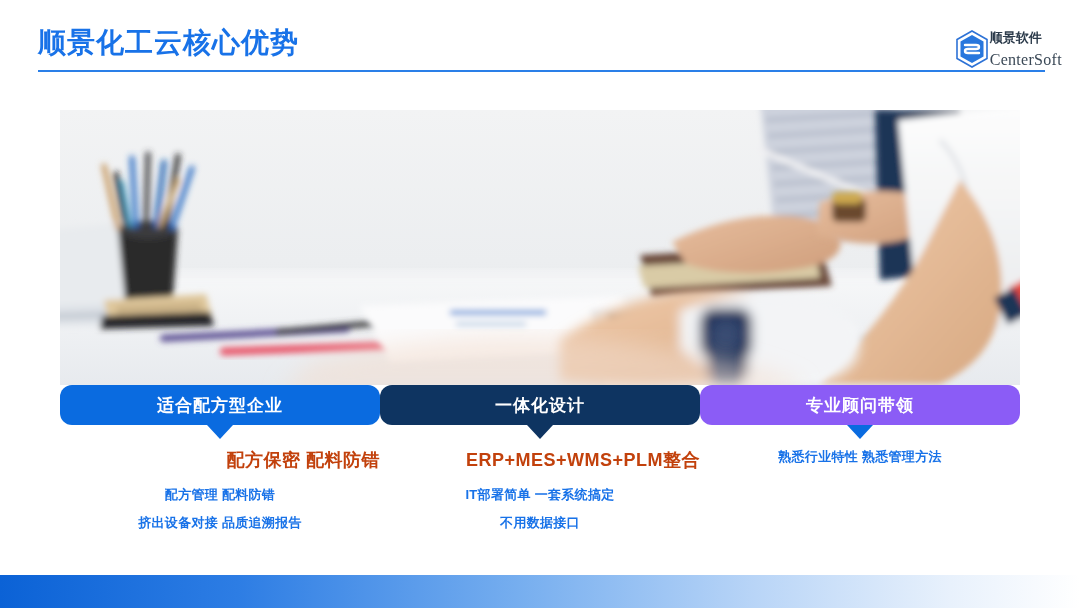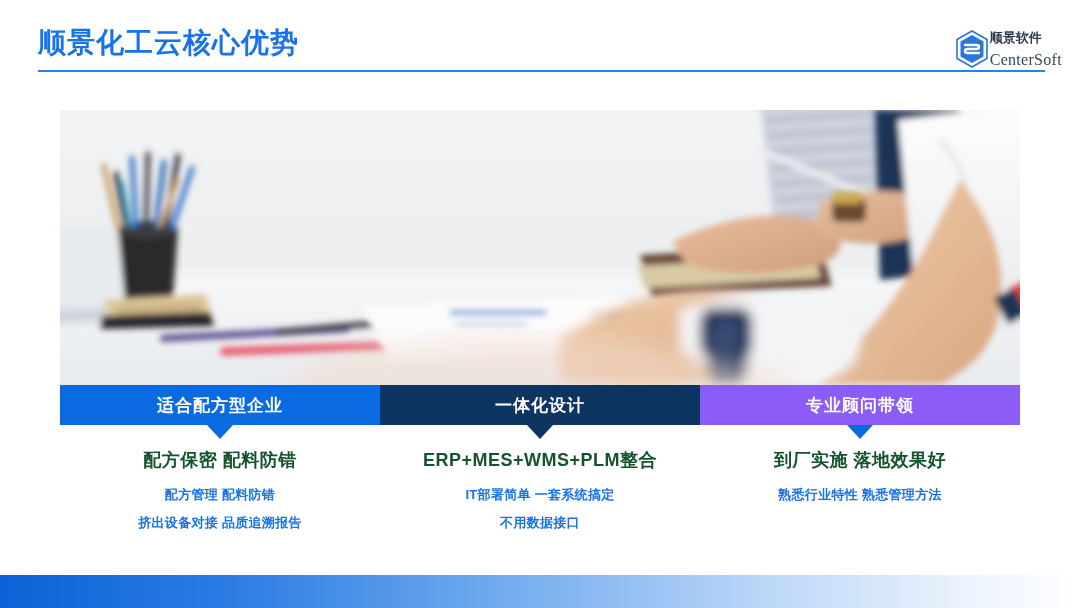--- a/index.html
+++ b/index.html
@@ -45,43 +45,44 @@
   }
   .photo svg{display:block;width:960px;height:275px;}
   
   .banner-row{
     position:absolute;left:60px;top:385px;width:960px;height:40px;
     display:flex;
   }
   .banner{
     position:relative;
     display:flex;align-items:center;justify-content:center;
-    color:#ffffff;font-size:17px;font-weight:bold;letter-spacing:1px;
+    color:#ffffff;font-size:17px;font-weight:bold;letter-spacing:1px;border-radius:12px;
   }
   .banner.b1{width:320px;background:#0a6be0;}
   .banner.b2{width:320px;background:#0e3461;}
   .banner.b3{width:320px;background:#8b5cf6;}
   .banner .tip{
     position:absolute;left:50%;bottom:-14px;transform:translateX(-50%);
     width:0;height:0;
     border-left:13px solid transparent;
     border-right:13px solid transparent;
   }
   .banner.b1 .tip{border-top:14px solid #0a6be0;}
   .banner.b2 .tip{border-top:14px solid #0e3461;}
   .banner.b3 .tip{border-top:14px solid #0a6be0;}
   
   .cols{
     position:absolute;left:60px;top:448px;width:960px;
     display:flex;text-align:center;
   }
   .col{width:320px;}
   .col .head{
-    font-size:18px;font-weight:bold;color:#14532d;letter-spacing:0.5px;
+    font-size:18px;font-weight:bold;color:#c2410c;letter-spacing:0.5px;
     margin-bottom:14px;
+    text-align:right;
   }
   .col .line{
     font-size:13px;font-weight:bold;color:#1872e8;letter-spacing:0.3px;
     margin-bottom:10px;
   }
   
   .footer-bar{
     position:absolute;left:0;bottom:0;width:1080px;height:33px;
     background:linear-gradient(to right,#0b62d6 0%,#2d7de4 22%,#76aeef 48%,#b9d5f7 70%,#e8f1fc 88%,#ffffff 100%);
   }
@@ -266,18 +267,17 @@
     <div class="head">配方保密 配料防错</div>
     <div class="line">配方管理 配料防错</div>
     <div class="line">挤出设备对接 品质追溯报告</div>
   </div>
   <div class="col">
     <div class="head">ERP+MES+WMS+PLM整合</div>
     <div class="line">IT部署简单 一套系统搞定</div>
     <div class="line">不用数据接口</div>
   </div>
   <div class="col">
-    <div class="head">到厂实施 落地效果好</div>
     <div class="line">熟悉行业特性 熟悉管理方法</div>
   </div>
 </div>
 
 <div class="footer-bar"></div>
 
 </body></html>

